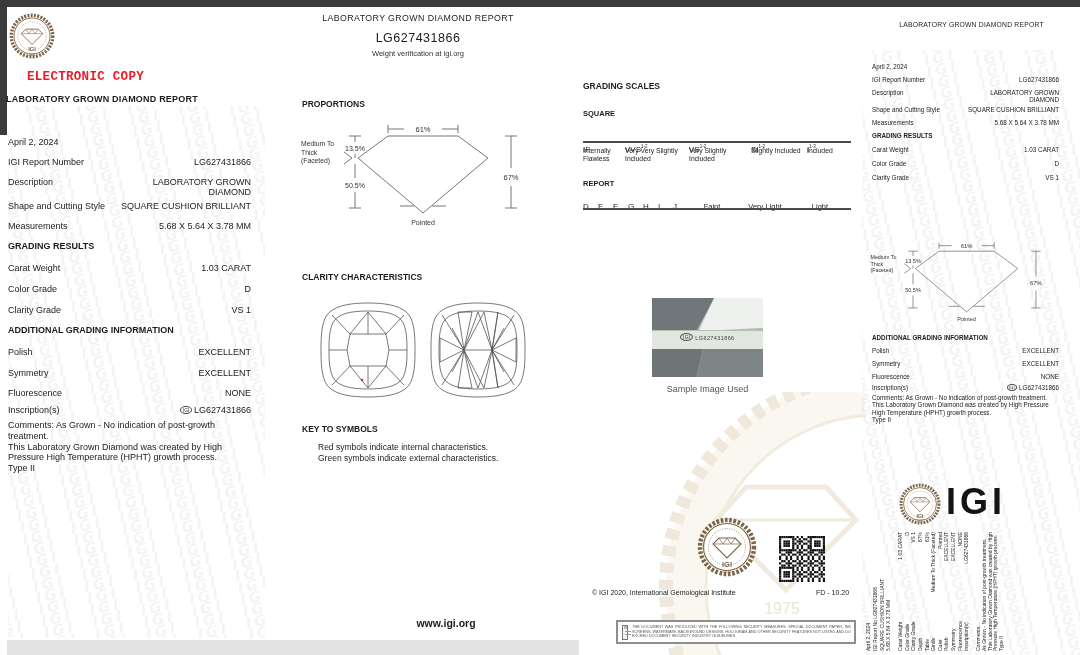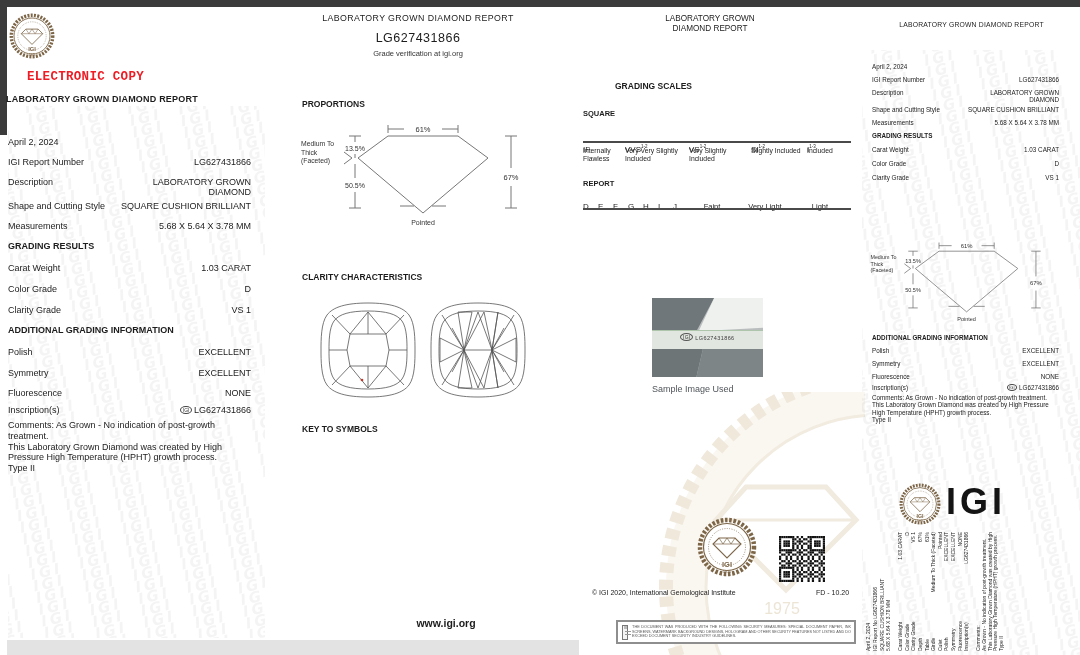--- a/index.html
+++ b/index.html
@@ -162,21 +162,21 @@
       <span class="val"><span class="insc-glyph">IGI</span><span>LG627431866</span></span>
     </div>
     <div class="pre" style="font-size:9px;line-height:10.8px;">Comments: As Grown - No indication of post-growth treatment.
 This Laboratory Grown Diamond was created by High Pressure High Temperature (HPHT) growth process.
 Type II</div>
   </div>
 
   <div class="abs" style="left:300px;top:13px;width:236px;text-align:center;">
     <div style="font-size:8.8px;letter-spacing:.4px;">LABORATORY GROWN DIAMOND REPORT</div>
     <div style="font-size:12.5px;margin-top:8px;letter-spacing:.5px;">LG627431866</div>
-    <div style="font-size:7.5px;margin-top:4px;color:#333;">Grade verification at igi.org</div>
+    <div style="font-size:7.5px;margin-top:4px;color:#333;">Weight verification at igi.org</div>
   </div>
 
   <div class="abs b" style="left:302px;top:99px;font-size:8.5px;">PROPORTIONS</div>
   <svg class="abs" style="left:298px;top:118px;" width="232" height="118" viewBox="0 0 232 118">
       <use href="#prop-diagram"></use>
     </svg>
 
   <div class="abs b" style="left:302px;top:272px;font-size:8.5px;">CLARITY CHARACTERISTICS</div>
 
   <svg class="abs" style="left:318px;top:300px;" width="100" height="100" viewBox="0 0 100 100" fill="none" stroke="#555" stroke-width="0.8">
@@ -208,29 +208,29 @@
     <polyline points="36,50 30,88 44,88 36,50 56,88 64,50 70,88 64,50"></polyline>
     <polyline points="36,50 12,38 12,62 36,50"></polyline>
       <polyline points="64,50 88,38 88,62 64,50"></polyline>
     <polyline points="36,50 24,28"></polyline>
       <polyline points="36,50 24,72"></polyline>
     <polyline points="64,50 76,28"></polyline>
       <polyline points="64,50 76,72"></polyline>
   </svg>
 
   <div class="abs b" style="left:302px;top:424px;font-size:8.5px;">KEY TO SYMBOLS</div>
+  <div class="abs" style="left:318px;top:442px;font-size:8.5px;line-height:10.5px;">
+    <div>Red symbols indicate internal characteristics.</div>
+    <div>Green symbols indicate external characteristics.</div>
+  </div>
 
   <div class="abs b" style="left:366px;top:617px;width:160px;text-align:center;font-size:10.5px;">www.igi.org</div>
 
-  <div class="abs" style="left:620px;top:14px;width:180px;text-align:center;font-size:8.2px;line-height:10px;">
-    <div>LABORATORY GROWN</div>
-    <div>DIAMOND REPORT</div>
-  </div>
-
-  <div class="abs b" style="left:583px;top:81px;font-size:8.5px;margin-left:32px;">GRADING SCALES</div>
+
+  <div class="abs b" style="left:583px;top:81px;font-size:8.5px;">GRADING SCALES</div>
   <div class="abs b" style="left:583px;top:109px;font-size:7.5px;">SQUARE</div>
 
   <div class="abs scale-grid" id="clarity-grades" style="left:583px;top:138px;width:268px;">
       <div><span class="grade-label">IF</span><sup class="grade-sup"></sup></div>
       <div><span class="grade-label">VVS</span><sup class="grade-sup">1-2</sup></div>
       <div><span class="grade-label">VS</span><sup class="grade-sup">1-2</sup></div>
       <div><span class="grade-label">SI</span><sup class="grade-sup">1-2</sup></div>
       <div><span class="grade-label">I</span><sup class="grade-sup">1-3</sup></div>
     </div>
   <div class="abs thickline" style="left:583px;top:141px;width:268px;"></div>
@@ -251,21 +251,21 @@
   <div class="photo" style="left:652px;top:298px;width:111px;height:79px;">
     <div style="left:0;top:0;width:100%;height:42%;background:#70777a;clip-path:polygon(0 0,56% 0,40% 100%,0 100%);"></div>
     <div style="left:0;top:0;width:100%;height:42%;background:#eef1ee;clip-path:polygon(56% 0,100% 0,100% 90%,42% 100%);"></div>
     <div style="left:0;top:40%;width:100%;height:24%;background:#e2e6e1;border-top:1px solid #aec4ab;border-bottom:1px solid #9fb59c;"></div>
     <div style="left:0;top:64%;width:100%;height:36%;background:#6e7577;clip-path:polygon(0 0,46% 0,40% 100%,0 100%);"></div>
     <div style="left:0;top:64%;width:100%;height:36%;background:#7d8587;clip-path:polygon(46% 0,100% 0,100% 100%,40% 100%);"></div>
     <div style="left:0;top:44%;width:100%;text-align:center;font-size:5.5px;color:#3c3c3c;letter-spacing:.4px;">
       <span class="insc-glyph" style="border-color:#555;">IGI</span><span>LG627431866</span>
     </div>
   </div>
-  <div class="abs" style="left:652px;top:384px;width:111px;font-size:9px;color:#50555a;">Sample Image Used</div>
+  <div class="abs" style="left:652px;top:384px;width:111px;text-align:center;font-size:9px;color:#50555a;">Sample Image Used</div>
 
   <div class="wm-clip" style="left:578px;top:392px;width:287px;height:263px;">
     <svg width="287" height="263" viewBox="0 0 287 263">
       <circle cx="300" cy="195" r="212" fill="#faf7f1" stroke="#efe8db" stroke-width="14" stroke-dasharray="10,7"></circle>
       <circle cx="300" cy="195" r="172" fill="#fff" stroke="#f1ebe0" stroke-width="3"></circle>
       <polygon points="168,95 248,95 278,128 208,198 138,128" fill="none" stroke="#f0eadf" stroke-width="5"></polygon>
       <polyline points="138,128 278,128" fill="none" stroke="#f0eadf" stroke-width="3"></polyline>
       <text x="204" y="222" text-anchor="middle" font-size="16" fill="#ece5d6">1975</text>
     </svg>
   </div>

